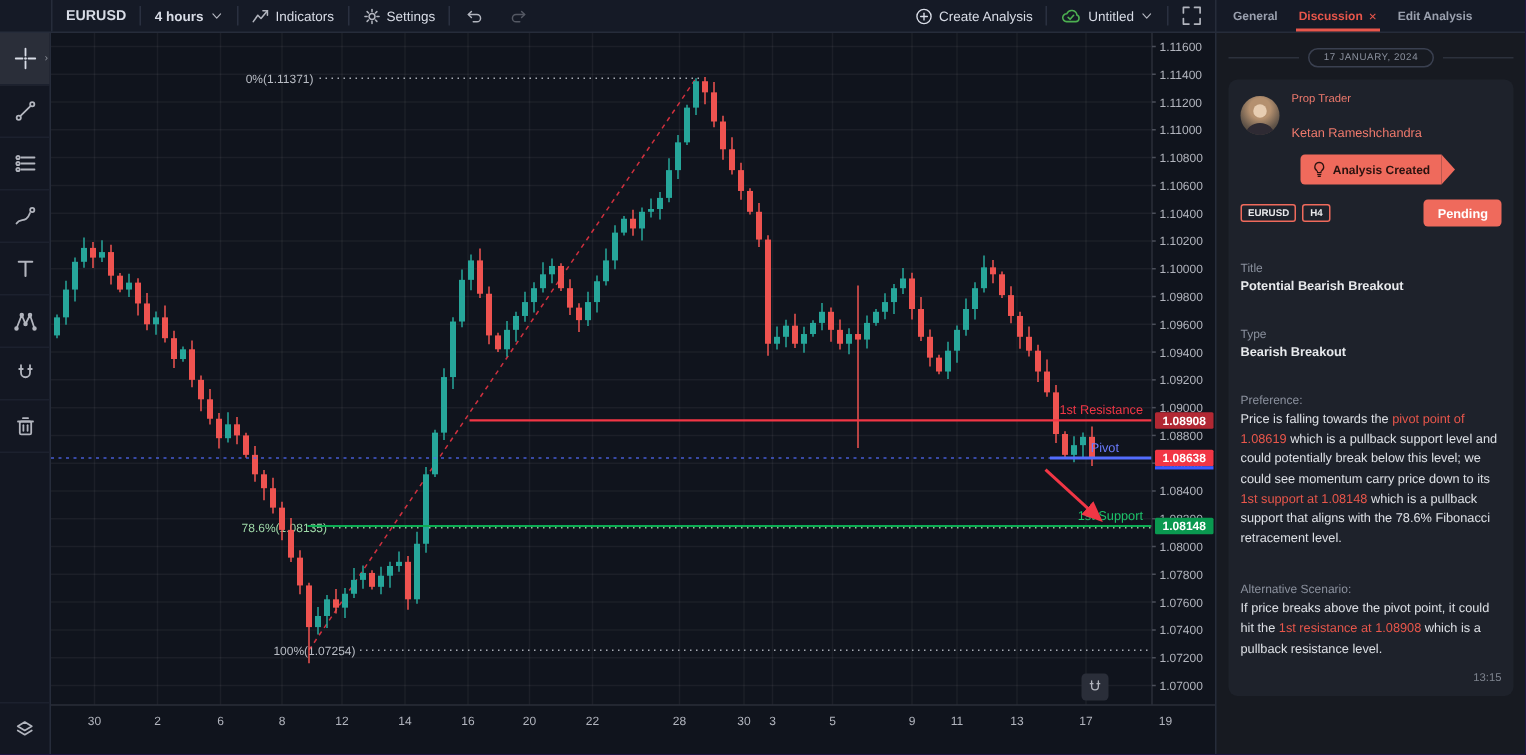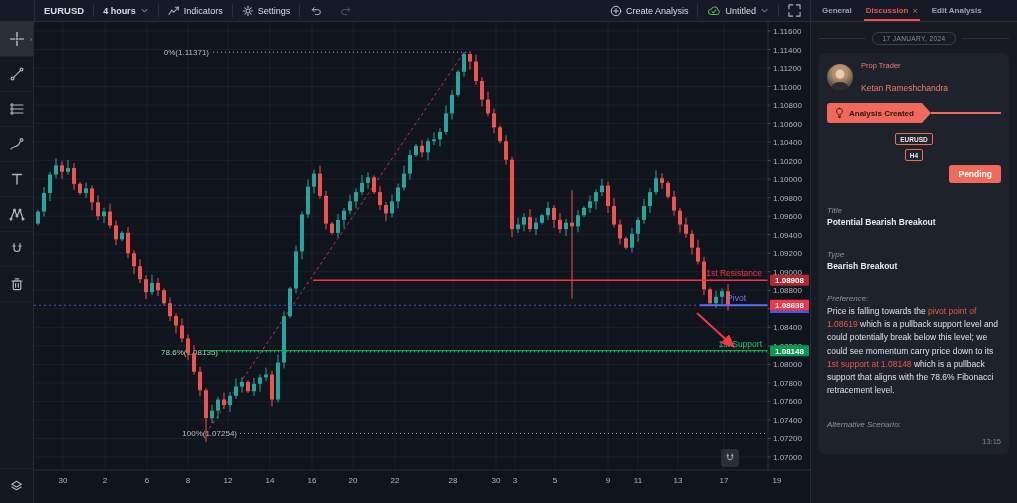--- a/index.html
+++ b/index.html
@@ -49,31 +49,31 @@
   .datebar{display:flex;align-items:center;gap:6px;margin:2px 0 8px;}
   .dline{flex:1;height:1px;background:#2c313c;}
   .datepill{font-size:6.5px;color:#8b919e;border:1px solid #3a4050;border-radius:7px;
             padding:2px 10px;letter-spacing:.4px;white-space:nowrap;}
   .card{background:#1e222b;border-radius:6px;padding:8px;}
   .author{display:flex;gap:8px;align-items:center;}
   .avatar{width:26px;height:26px;border-radius:50%;flex:none;overflow:hidden;
           background:radial-gradient(circle at 50% 32%,#b4906f 0 32%,#63564a 66%,#3b352d);}
   .author-role{font-size:7.5px;color:#f07a6d;margin-bottom:13px;}
   .author-name{font-size:8.5px;color:#f07a6d;}
-  .banner-row{display:flex;align-items:center;margin:10px 0;}
+  .banner-row{display:flex;align-items:center;margin:10px 0;flex-direction:column;}
   .banner{background:#ef6a5c;height:20px;flex:none;display:flex;align-items:center;gap:5px;
           padding:0 8px;border-radius:3px 0 0 3px;color:#2b1310;font-size:8px;font-weight:bold;position:relative;}
   .banner::after{content:'';position:absolute;left:100%;top:0;width:0;height:0;
           border-top:10px solid transparent;border-bottom:10px solid transparent;border-left:9px solid #ef6a5c;}
   .banner-tail{flex:1;height:2px;background:#ef6a5c;margin-left:9px;}
-  .tagrow{display:flex;gap:4px;align-items:center;margin-bottom:6px;flex-direction:column;}
+  .tagrow{display:flex;gap:4px;align-items:center;margin-bottom:6px;}
   .tag{border:1px solid #ef6a5c;border-radius:2px;color:#e8e8ea;font-size:6.5px;font-weight:bold;padding:1.5px 4px;}
   .pending{margin-left:auto;background:#ef6a5c;color:#fff;font-size:8.5px;font-weight:bold;
            padding:4px 9px;border-radius:3px;}
-  .lbl{font-size:8px;color:#8b919e;margin:23px 0 2px;font-style:italic;}
+  .lbl{font-size:8px;color:#8b919e;margin:23px 0 2px;}
   .val{font-size:8.5px;color:#e8eaed;font-weight:bold;}
   .para{font-size:8.5px;color:#dde0e5;line-height:1.55;margin-top:2px;}
   .para .hl{color:#e8564b;}
   .msgtime{text-align:right;font-size:7.5px;color:#7e848f;margin-top:8px;}
   .inputbox{position:absolute;left:0;right:0;bottom:0;height:37px;background:#1e222a;
             border-top:1px solid #262c3a;padding:5px 10px;box-sizing:border-box;
             font-size:8.5px;color:#9298a3;line-height:1.45;}
   .caret{display:inline-block;width:1px;height:9px;background:#d1d4dc;margin-right:1px;vertical-align:-1px;}
 </style>
 </head>
@@ -657,18 +657,19 @@
           <span class="tag">H4</span>
           <span class="pending">Pending</span>
         </div>
         <div class="lbl">Title</div>
         <div class="val">Potential Bearish Breakout</div>
         <div class="lbl">Type</div>
         <div class="val">Bearish Breakout</div>
         <div class="lbl">Preference:</div>
         <div class="para"><span>Price is falling towards the </span><span class="hl">pivot point of 1.08619</span><span> which is a pullback support level and could potentially break below this level; we could see momentum carry price down to its </span><span class="hl">1st support at 1.08148</span><span> which is a pullback support that aligns with the 78.6% Fibonacci retracement level.</span></div>
         <div class="lbl">Alternative Scenario:</div>
+        <div class="para"><span>If price breaks above the pivot point, it could hit the </span><span class="hl">1st resistance at 1.08908</span><span> which is a pullback resistance level.</span></div>
         <div class="msgtime">13:15</div>
       </div>
     </div>
   </div>
 
 </div>
 
 </body></html>

